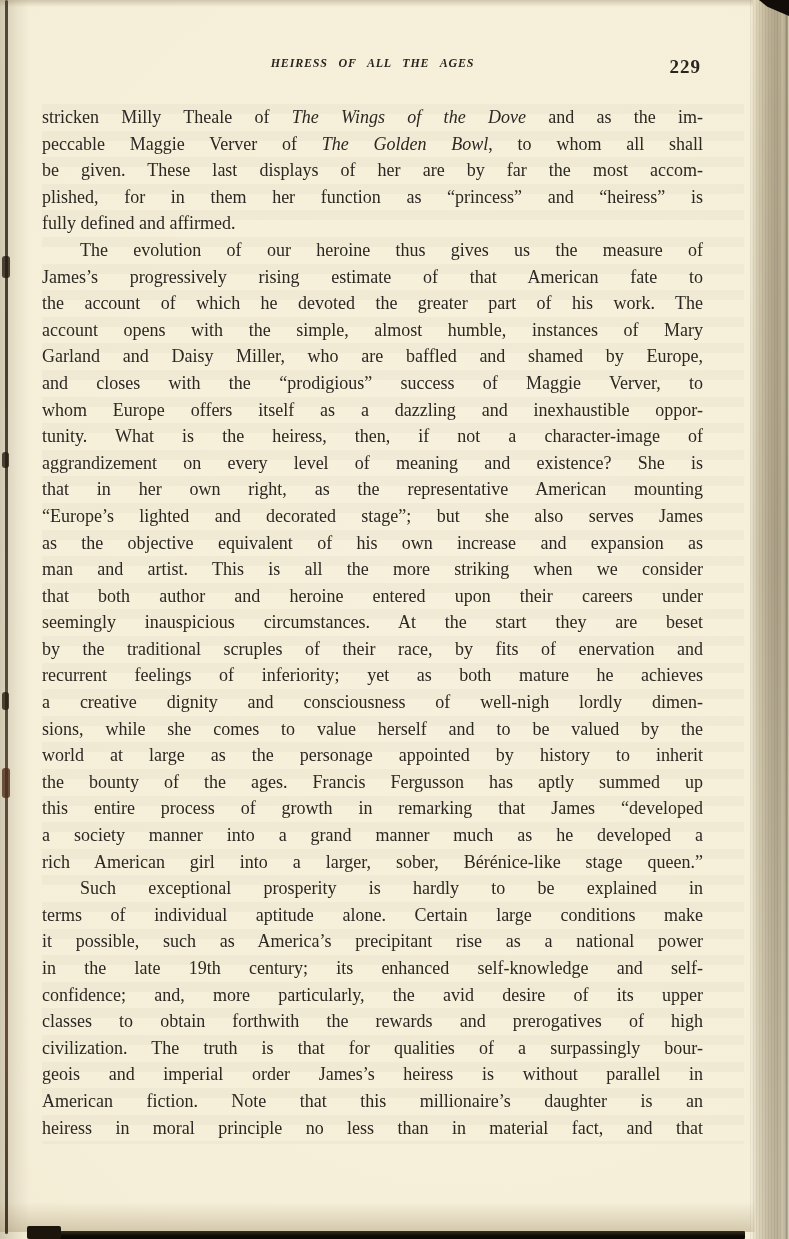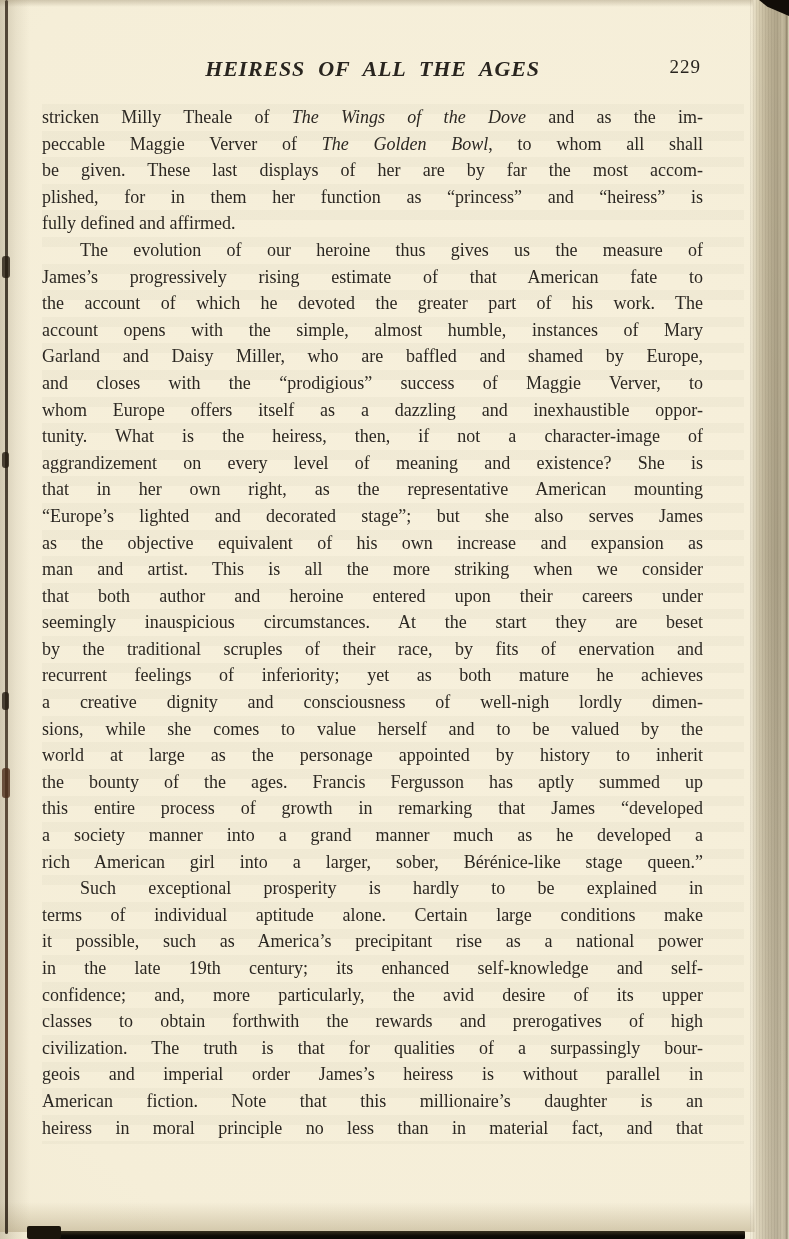--- a/index.html
+++ b/index.html
@@ -35,23 +35,23 @@
   .corner-wedge{position:absolute;top:0;right:0;width:30px;height:16px;background:#120d08;
     clip-path:polygon(0 0,100% 0,100% 100%,28% 42%);}
   .bottom-band{position:absolute;left:30px;right:44px;bottom:0;height:8px;
     background:linear-gradient(180deg,#37301f 0%,#0e0b06 60%,#0a0804 100%);border-radius:1px;}
   .bl-corner{position:absolute;left:27px;bottom:0;width:34px;height:13px;background:#1b150c;border-radius:2px;}
   .ghost{position:absolute;left:42px;top:104px;width:702px;height:1040px;pointer-events:none;
     background:repeating-linear-gradient(180deg, rgba(128,128,100,.05) 0 10px, rgba(128,128,100,0) 10px 26.6px);}
   
   .header{position:absolute;left:42px;top:56px;width:661px;height:26px;}
   .running-title{
-    text-align:center;font-size:22px;font-weight:bold;font-style:italic;
+    text-align:center;font-size:12px;font-weight:bold;font-style:italic;
     letter-spacing:.8px;word-spacing:7px;color:#29251f;}
-  .folio{position:absolute;right:2px;top:0;font-size:19px;font-weight:normal;color:#29251f;letter-spacing:1px;}
+  .folio{position:absolute;right:2px;top:0;font-size:19px;font-weight:bold;color:#29251f;letter-spacing:1px;}
   .text-block{position:absolute;left:42px;top:104px;width:661px;}
   .paragraph{margin:0;}
   .line{
     font-size:18px;line-height:26.6px;height:26.6px;
     text-align:justify;text-align-last:justify;
     white-space:normal;overflow:hidden;}
   .line.flush{text-align-last:left;}
   .line.indent{text-indent:38px;}
   .line i{font-style:italic;}
 </style>

